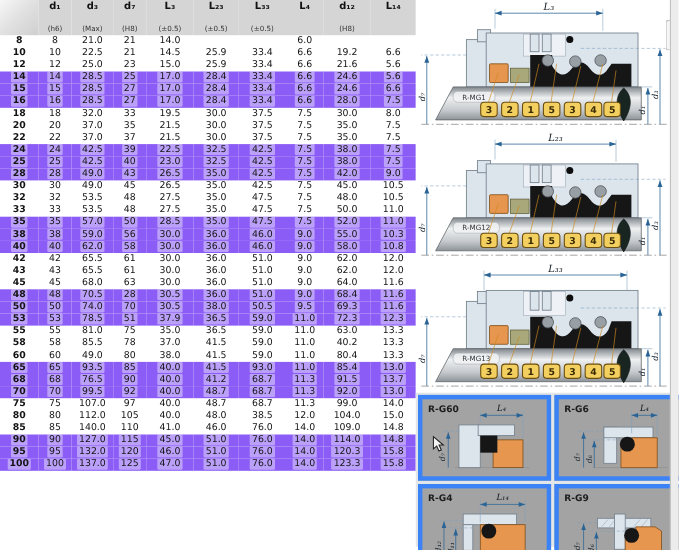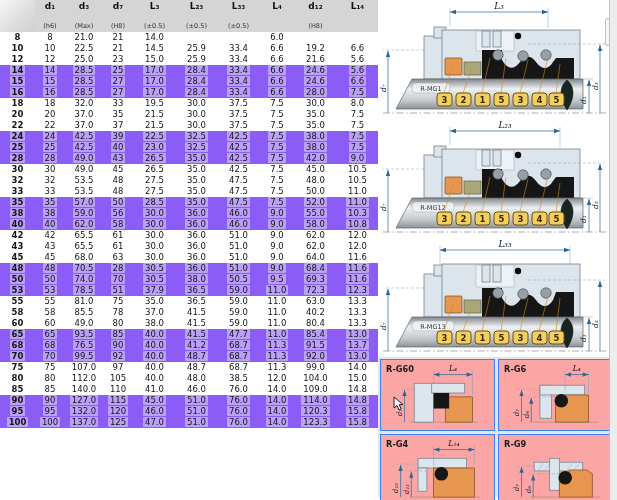--- a/index.html
+++ b/index.html
@@ -29,21 +29,21 @@
   tr.band{background:#8b5cf6;}
   tr.band td span{background:rgba(255,255,255,.42);padding:0 2px;border-radius:1px;}
   
   .right-panel{position:absolute;left:378px;top:0;width:239px;height:500px;background:#fff;}
   .main-diagrams svg{display:block;}
   .seats{
     position:absolute;left:0;top:357px;width:233px;height:140px;
     background:#e3e6e8;display:grid;grid-template-columns:1fr 1fr;
     grid-template-rows:1fr 1fr;gap:3px;padding:2px;box-sizing:border-box;
   }
-  .seat-card{background:#fca5a5;border:1px solid #3b82f6;}
+  .seat-card{background:#a3a3a3;border:4px solid #3b82f6;}
   .page-edge{
     position:absolute;right:0;top:0;width:7px;height:500px;
     background:#ececec;border-left:1px solid #c2c2c2;z-index:5;
   }
   .edge-notch{
     position:absolute;right:5px;top:18px;width:6px;height:26px;
     background:#f6f6f6;border:1px solid #c2c2c2;border-right:none;border-radius:3px 0 0 3px;
   }
   
   .dimlab{font-family:"DejaVu Serif","Liberation Serif",serif;font-style:italic;font-size:9px;fill:#101820;}
@@ -452,21 +452,21 @@
           <td><span>13.3</span></td>
         </tr>
 
         <tr class="band">
           <td><span>65</span></td>
           <td><span>65</span></td>
           <td><span>93.5</span></td>
           <td><span>85</span></td>
           <td><span>40.0</span></td>
           <td><span>41.5</span></td>
-          <td><span>47.7</span></td>
+          <td><span>93.0</span></td>
           <td><span>11.0</span></td>
           <td><span>85.4</span></td>
           <td><span>13.0</span></td>
         </tr>
 
         <tr class="band">
           <td><span>68</span></td>
           <td><span>68</span></td>
           <td><span>76.5</span></td>
           <td><span>90</span></td>

